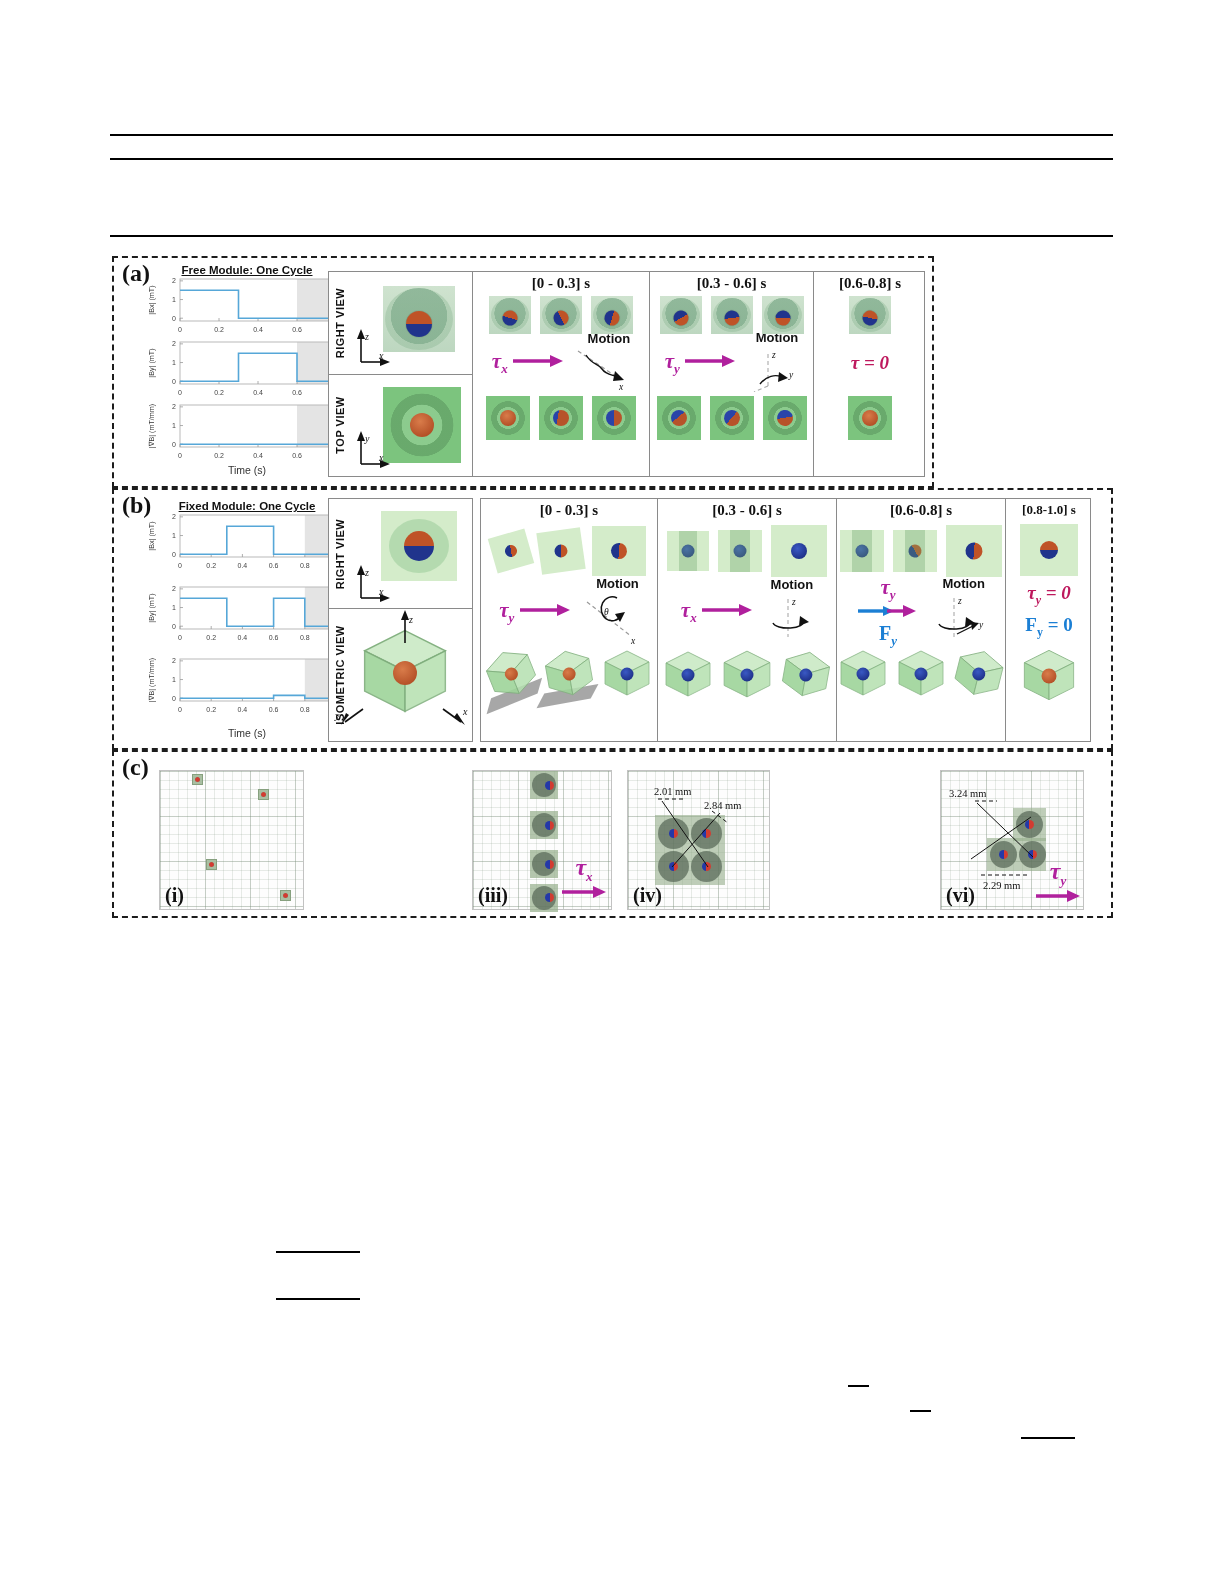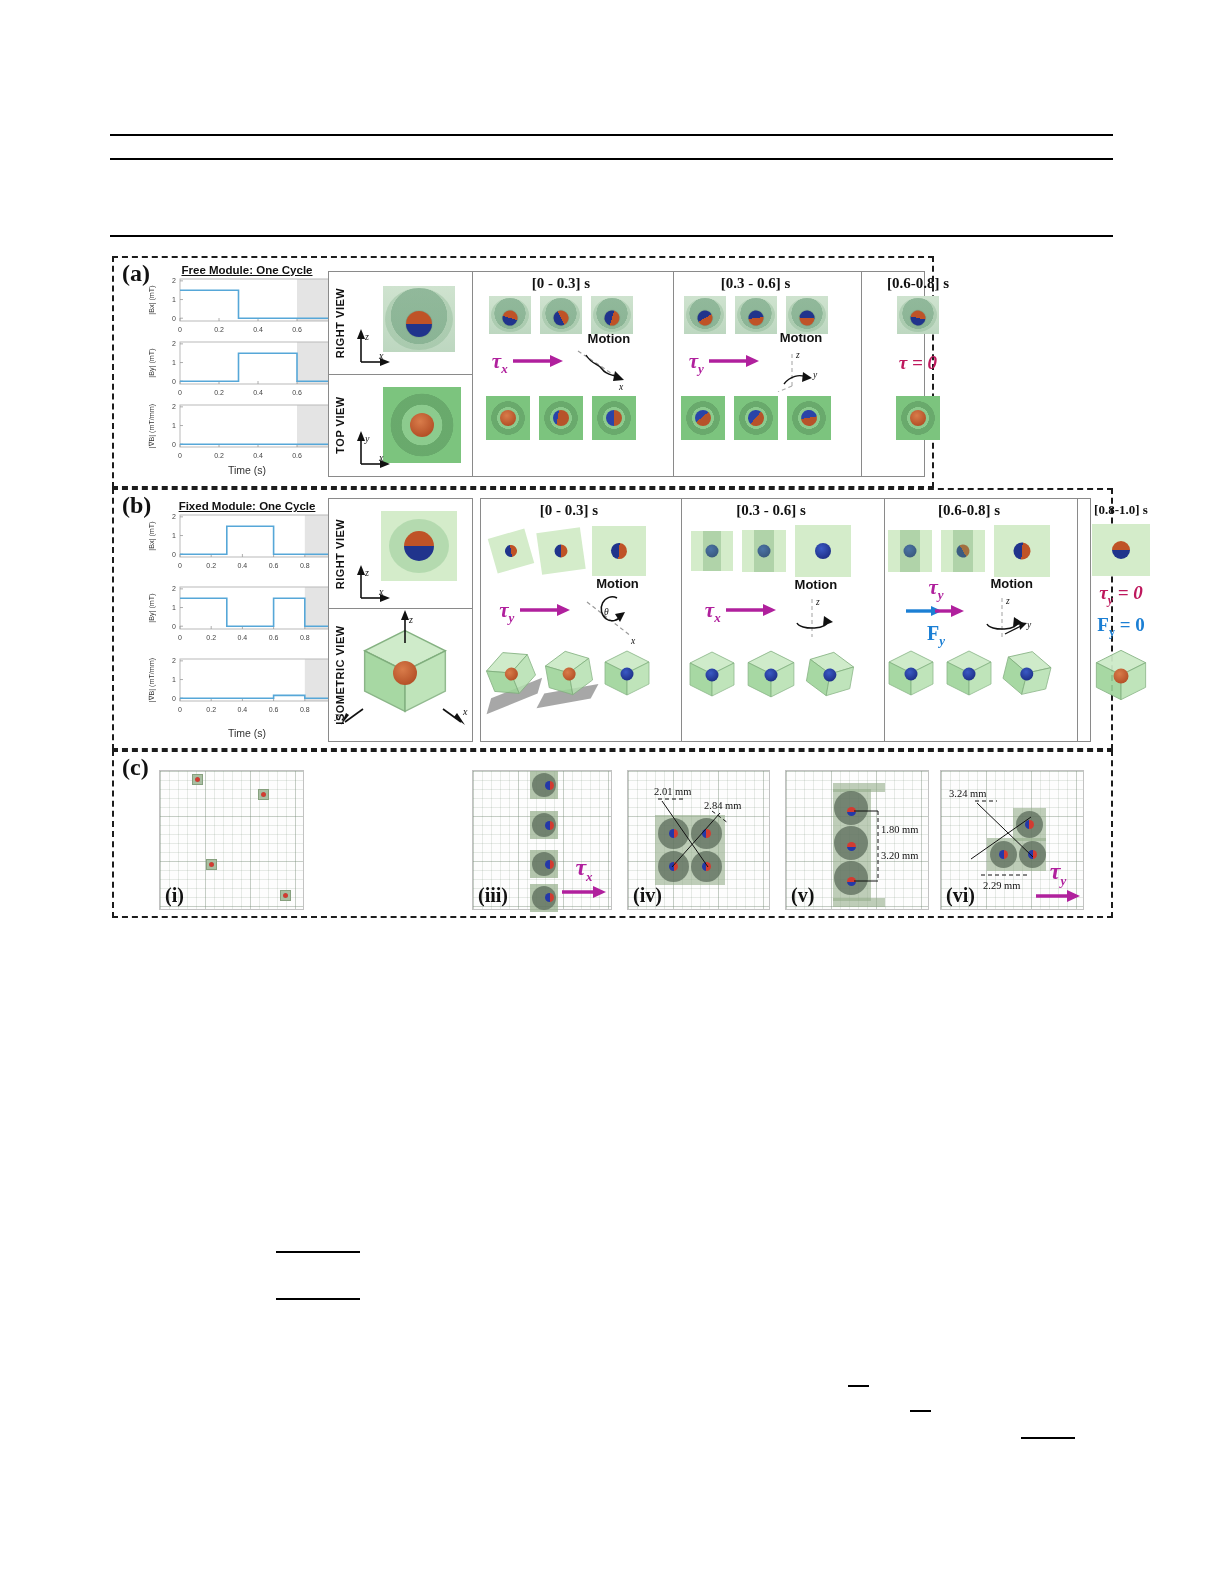--- a/index.html
+++ b/index.html
@@ -15,21 +15,21 @@
   .cxlabel{text-align:center;font:10.5px "Liberation Sans",sans-serif;color:#333;margin-top:-2px;}
   .plots svg{display:block;margin-bottom:3px;}
   #panel-b .plots svg{margin-bottom:12px;}
   .chart text.tk{font:7px "Liberation Sans",sans-serif;fill:#444;}
   .chart text.ylab{font:7.2px "Liberation Sans",sans-serif;fill:#333;}
   
   .vbox,.cbox{position:absolute;border:1px solid #8a8a8a;background:#fff;box-sizing:border-box;}
   .vcell{position:relative;box-sizing:border-box;}
   .vlabel{position:absolute;left:11px;top:50%;transform:translate(-50%,-50%) rotate(-90deg);
           white-space:nowrap;font:700 11px "Liberation Sans",sans-serif;letter-spacing:.5px;}
-  .cbox{display:flex;gap:24px;}
+  .cbox{display:flex;}
   .col{position:relative;box-sizing:border-box;border-left:1px solid #8a8a8a;flex:none;}
   .col:first-child{border-left:none;}
   .chead{text-align:center;font:700 15px "Liberation Serif",serif;margin-top:3px;}
   .chead.small{font-size:13px;}
   .strip{display:flex;justify-content:center;align-items:center;gap:9px;margin-top:4px;}
   .mid{display:flex;align-items:center;justify-content:center;gap:10px;}
   
   .tau-block{text-align:center;}
   .tsym{font:700 italic 21px "Liberation Serif",serif;color:#b0209d;}
   .tsym sub{font-size:13px;}
@@ -711,39 +711,20 @@
         <text x="26" y="24">2.01 mm</text>
         <text x="76" y="38">2.84 mm</text>
         <line class="dl" x1="30" y1="28" x2="58" y2="28"></line>
         <line class="dl" x1="84" y1="40" x2="100" y2="52"></line>
         <line class="sl" x1="34" y1="30" x2="80" y2="96"></line>
         <line class="sl" x1="92" y1="42" x2="44" y2="96"></line>
       </svg>
       <div class="clab">(iv)</div>
     </div>
 
-    <div class="c-box" style="left:671px;width:144px;">
-      <div class="pc-strip" style="left:47px;top:18px;width:38px;height:112px;"></div>
-      <div class="pc-strip" style="left:47px;top:12px;width:52px;height:9px;"></div>
-      <div class="pc-strip" style="left:47px;top:127px;width:52px;height:9px;"></div>
-      <div class="pc-circ" style="left:48px;top:20px;width:34px;height:34px;"></div>
-      <div class="pc-circ" style="left:48px;top:55px;width:34px;height:34px;"></div>
-      <div class="pc-circ" style="left:48px;top:90px;width:34px;height:34px;"></div>
-      <div class="pc-dot" style="left:61px;top:36px;"></div>
-      <div class="pc-dot" style="left:61px;top:71px;"></div>
-      <div class="pc-dot" style="left:61px;top:106px;"></div>
-      <svg class="anno">
-        <line class="sl" x1="68" y1="40" x2="92" y2="40"></line>
-        <line class="dl" x1="92" y1="40" x2="92" y2="110"></line>
-        <line class="sl" x1="68" y1="110" x2="92" y2="110"></line>
-        <text x="95" y="62">1.80 mm</text>
-        <text x="95" y="88">3.20 mm</text>
-      </svg>
-      <div class="clab">(v)</div>
-    </div>
 
     <div class="c-box" style="left:826px;width:144px;">
       <div class="pc-strip" style="left:72px;top:37px;width:33px;height:33px;"></div>
       <div class="pc-strip" style="left:46px;top:67px;width:59px;height:33px;"></div>
       <div class="pc-circ" style="left:75px;top:40px;width:27px;height:27px;"></div>
       <div class="pc-circ" style="left:49px;top:70px;width:27px;height:27px;"></div>
       <div class="pc-circ" style="left:78px;top:70px;width:27px;height:27px;"></div>
       <div class="pc-dot lr" style="left:84px;top:49px;"></div>
       <div class="pc-dot lr" style="left:58px;top:79px;"></div>
       <div class="pc-dot lr" style="left:87px;top:79px;"></div>

